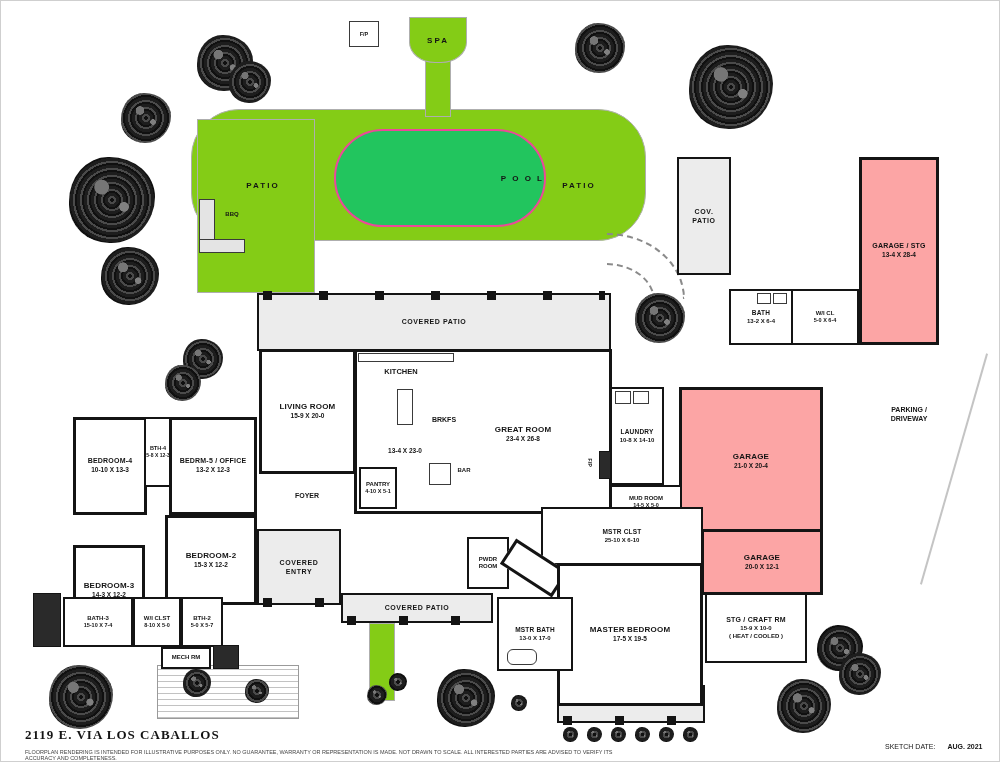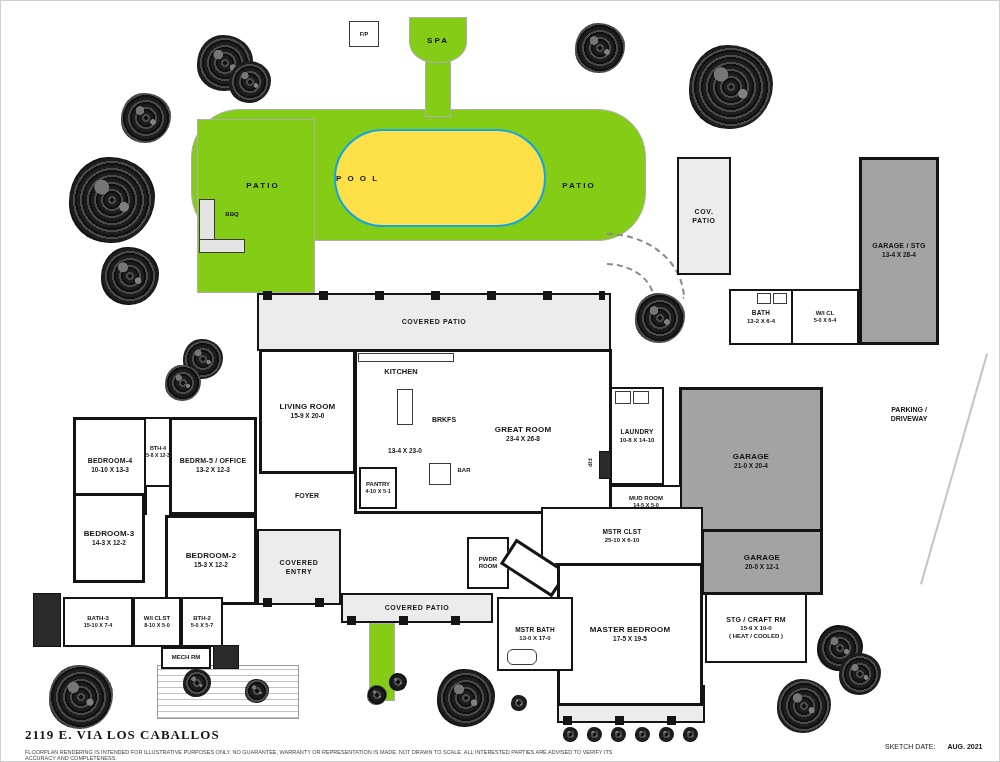--- a/index.html
+++ b/index.html
@@ -1,32 +1,32 @@
 <!DOCTYPE html>
 <html><head>
 <meta charset="utf-8">
 <style>
   *{margin:0;padding:0;box-sizing:border-box}
   html,body{background:#9a9a9a}
   body{font-family:"Liberation Sans",sans-serif;color:#141414}
   #sheet{position:relative;width:1000px;height:762px;background:#fff;border:1px solid #cfcfcf;overflow:hidden}
   
   .patio{position:absolute;background:#84cc16;border:1px solid #aeaeae;z-index:1}
-  .pool{position:absolute;background:#fde047;border:2px solid #0ea5e9;border-radius:52px;display:flex;align-items:center;justify-content:flex-start;z-index:2}
+  .pool{position:absolute;background:#22c55e;border:2px solid #ec4899;border-radius:52px;display:flex;align-items:center;justify-content:flex-end;z-index:2}
   .pool .plabel{font-weight:700;font-size:8px;letter-spacing:2px}
   .sitelabel{position:absolute;font-weight:700;font-size:8px;letter-spacing:2px;text-align:center;z-index:2}
   .arc{position:absolute;border-top:2px dashed #8a8a8a;border-right:2px dashed #8a8a8a;border-top-right-radius:100%;z-index:1}
   .pline{position:absolute;width:2px;background:#c4c4c4;z-index:1}
   
   .covered{position:absolute;background:#ececec;border:2px solid #141414;display:flex;align-items:center;justify-content:center;z-index:2}
   .covlabel{font-weight:700;font-size:7px;letter-spacing:.6px;text-align:center;line-height:1.3}
   .pill-top::before{content:"";position:absolute;left:4px;right:4px;top:-4px;height:9px;background:repeating-linear-gradient(90deg,#141414 0 9px,transparent 9px 56px)}
   .pill-bottom::after{content:"";position:absolute;left:4px;right:4px;bottom:-4px;height:9px;background:repeating-linear-gradient(90deg,#141414 0 9px,transparent 9px 52px)}
   .room{position:absolute;border:3px solid #141414;background:#fff;display:flex;flex-direction:column;align-items:center;justify-content:center;text-align:center;overflow:hidden;z-index:3}
-  .room.gray{background:#a3a3a3}
+  .room.gray{background:#fca5a5}
   .room.sm,.room.xs{border-width:2px}
   .rname{font-weight:700;font-size:8px;line-height:1.25;letter-spacing:.2px}
   .rdims{font-weight:700;font-size:6.5px;line-height:1.35}
   .rnote{font-weight:700;font-size:6px;line-height:1.35}
   .sm .rname{font-size:6.5px}.sm .rdims{font-size:6px}
   .xs .rname{font-size:6px;letter-spacing:0}.xs .rdims{font-size:5.5px}
   .label{position:absolute;font-weight:700;color:#151515;text-align:center;z-index:5;line-height:1.3}
   .fixture{position:absolute;border:1px solid #3a3a3a;background:#fff;z-index:4}
   .fixture.dark{background:#2a2a2a;border-color:#141414}
   .fixture.lt{background:#e4e4e4}
@@ -166,21 +166,21 @@
     <div class="rdims">10-10 X 13-3</div>
   </div>
   <div class="room xs" style="left:143px;top:416px;width:28px;height:70px">
     <div class="rname" style="font-size:5.5px">BTH-4</div>
     <div class="rdims" style="font-size:5px">5-8 X 12-3</div>
   </div>
   <div class="room" style="left:168px;top:416px;width:88px;height:98px">
     <div class="rname" style="font-size:7px">BEDRM-5 / OFFICE</div>
     <div class="rdims">13-2 X 12-3</div>
   </div>
-  <div class="room" style="left:72px;top:492px;width:72px;height:90px">
+  <div class="room" style="left:72px;top:544px;width:72px;height:90px">
     <div class="rname">BEDROOM-3</div>
     <div class="rdims">14-3 X 12-2</div>
   </div>
   <div class="room" style="left:164px;top:514px;width:92px;height:90px">
     <div class="rname">BEDROOM-2</div>
     <div class="rdims">15-3 X 12-2</div>
   </div>
   <div class="fixture dark" style="left:32px;top:592px;width:28px;height:54px"></div>
   <div class="room xs" style="left:62px;top:596px;width:70px;height:50px">
     <div class="rname">BATH-3</div>

